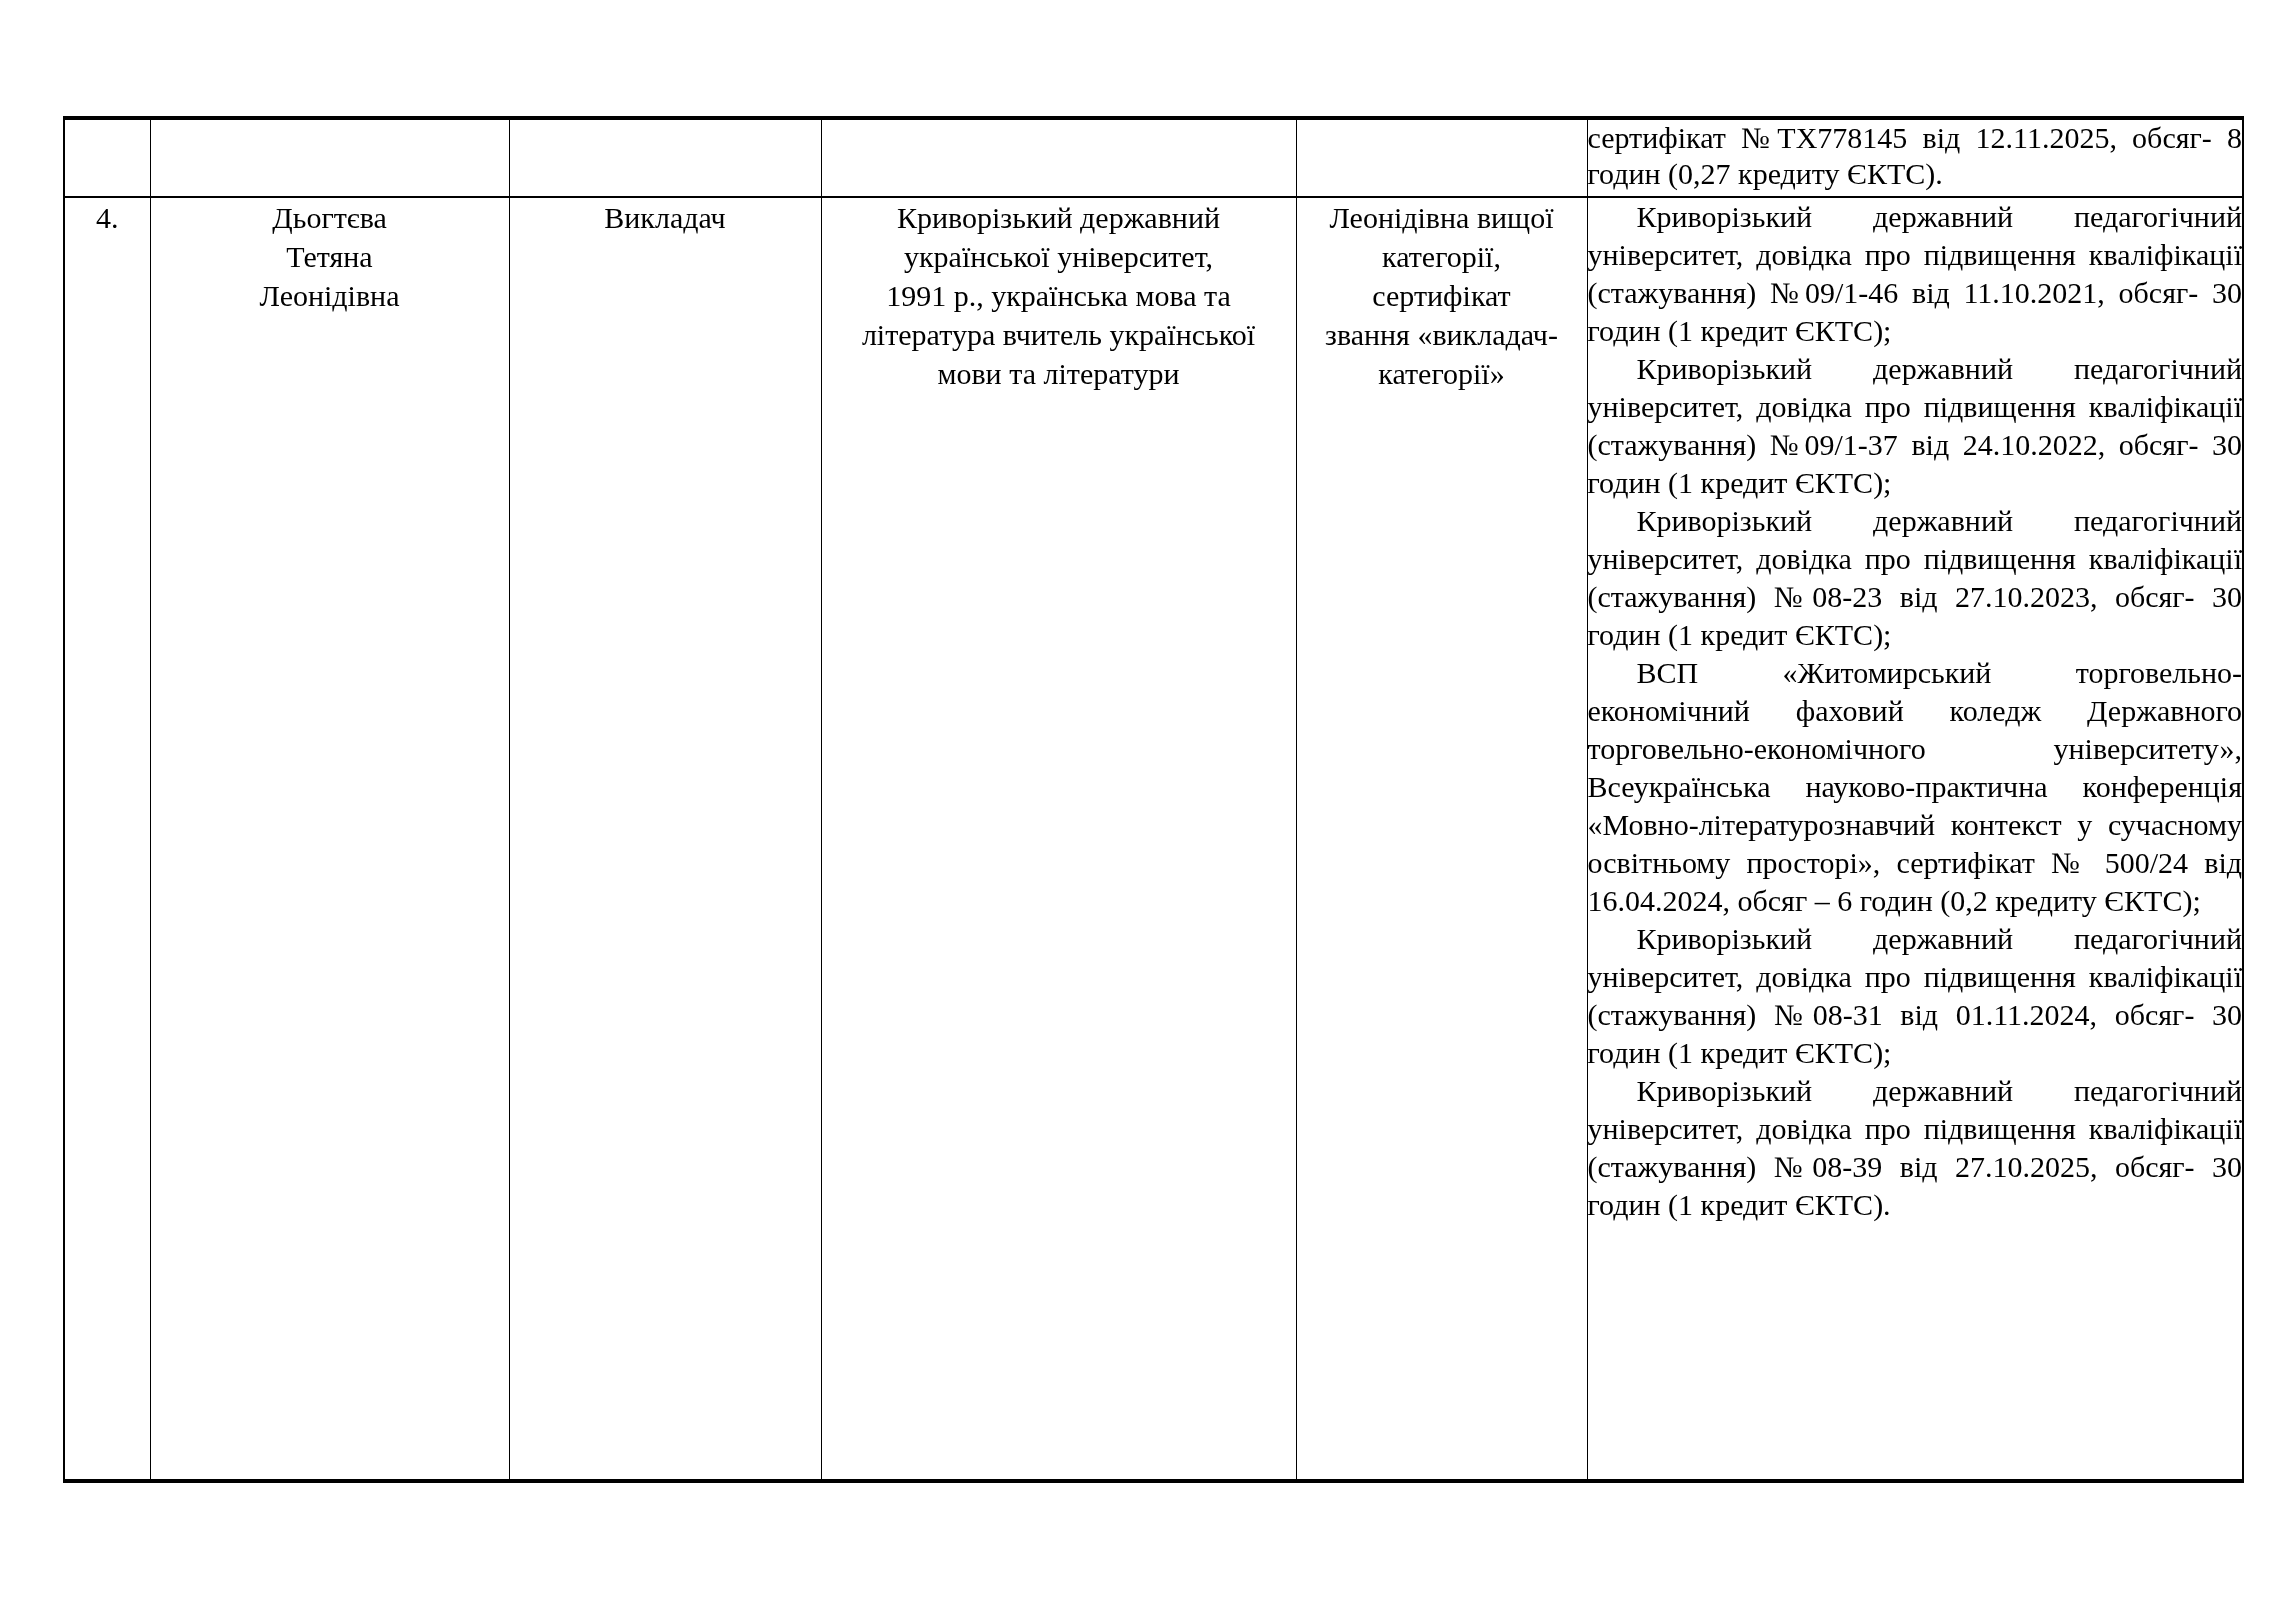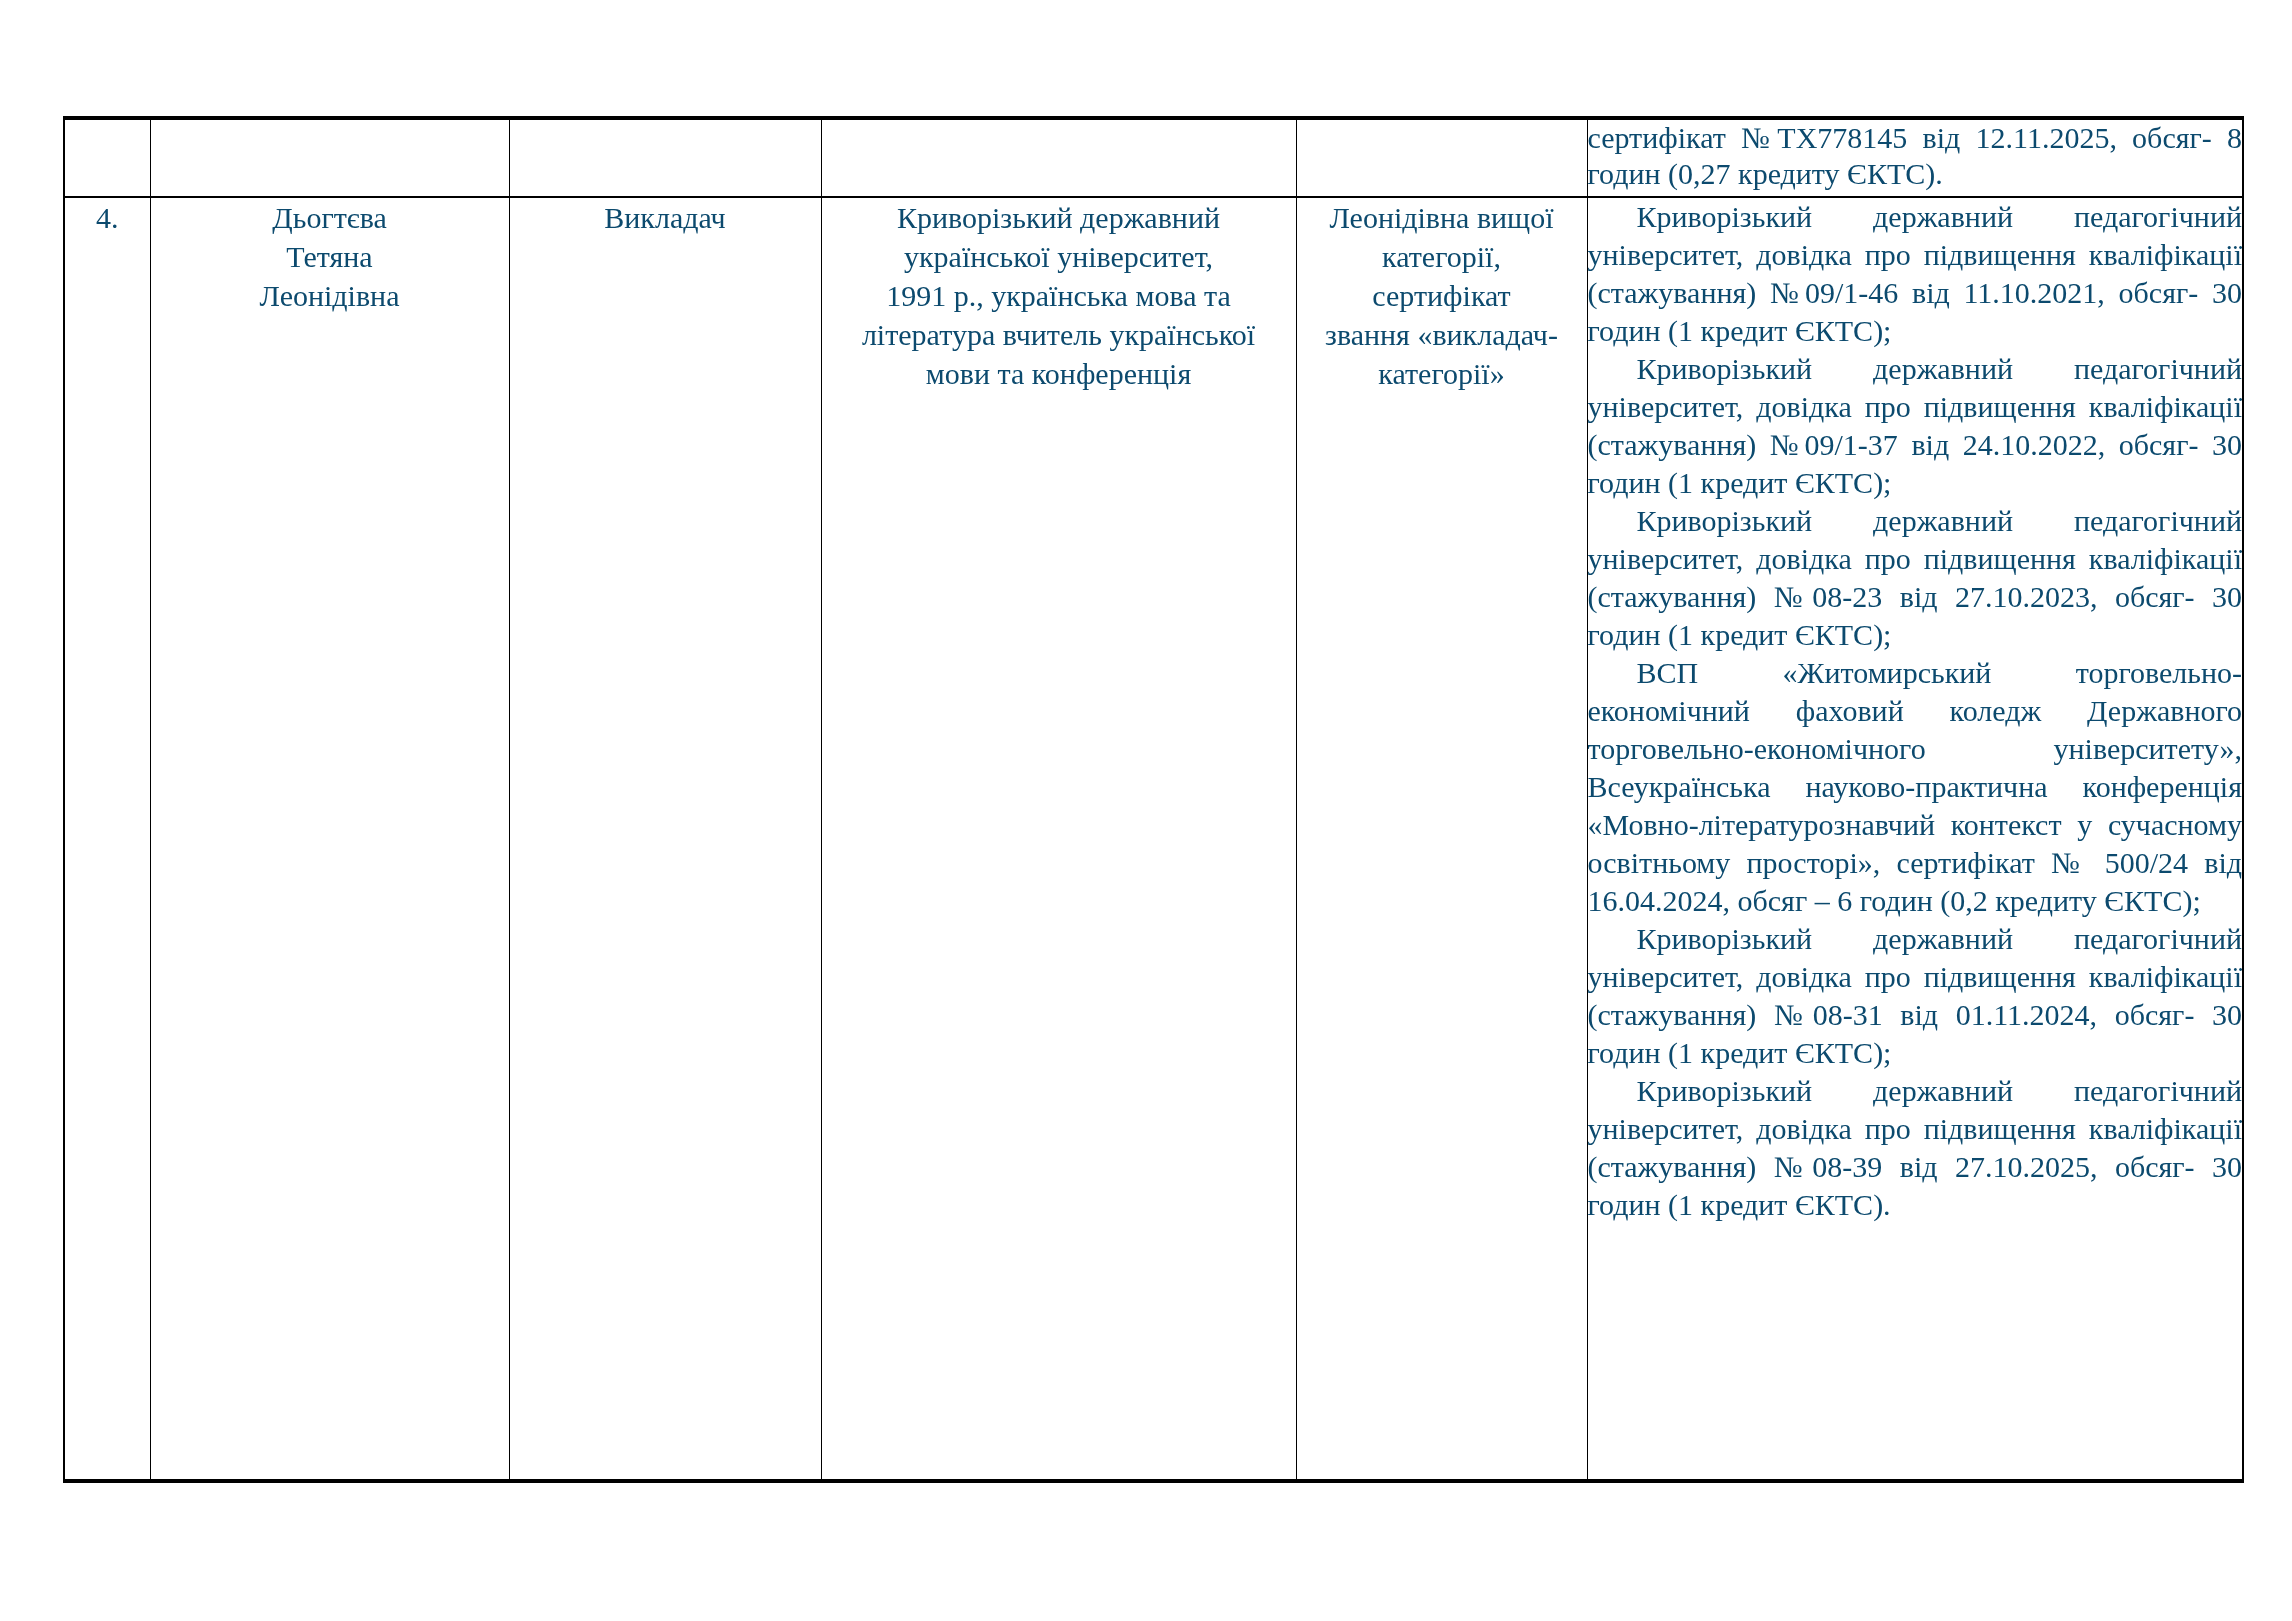--- a/index.html
+++ b/index.html
@@ -17,21 +17,21 @@
     color: #000000;
   }
   table.doc-table {
     position: absolute;
     left: 63px;
     top: 116px;
     width: 2178px;
     border-collapse: collapse;
     table-layout: fixed;
     font-size: 30px;
-    color: #0c4a6e;
+    color: #000000;
   }
   table.doc-table td {
     border: 1.8px solid #000000;
     vertical-align: top;
     padding: 0;
     overflow: hidden;
   }
   
   table.doc-table { border-top: 4.5px solid #000; border-bottom: 4.5px solid #000;
                     border-left: 2.7px solid #000; border-right: 2.7px solid #000; }
@@ -90,21 +90,21 @@
 
         <td class="center-cell">
           <div class="tline">Викладач</div>
         </td>
 
         <td class="center-cell">
           <div class="tline">Криворізький державний</div>
           <div class="tline">української університет,</div>
           <div class="tline">1991 р., українська мова та</div>
           <div class="tline">література вчитель української</div>
-          <div class="tline">мови та конференція</div>
+          <div class="tline">мови та літератури</div>
         </td>
 
         <td class="center-cell">
           <div class="tline">Леонідівна вищої</div>
           <div class="tline">категорії,</div>
           <div class="tline">сертифікат</div>
           <div class="tline">звання «викладач-</div>
           <div class="tline">категорії»</div>
         </td>
 

